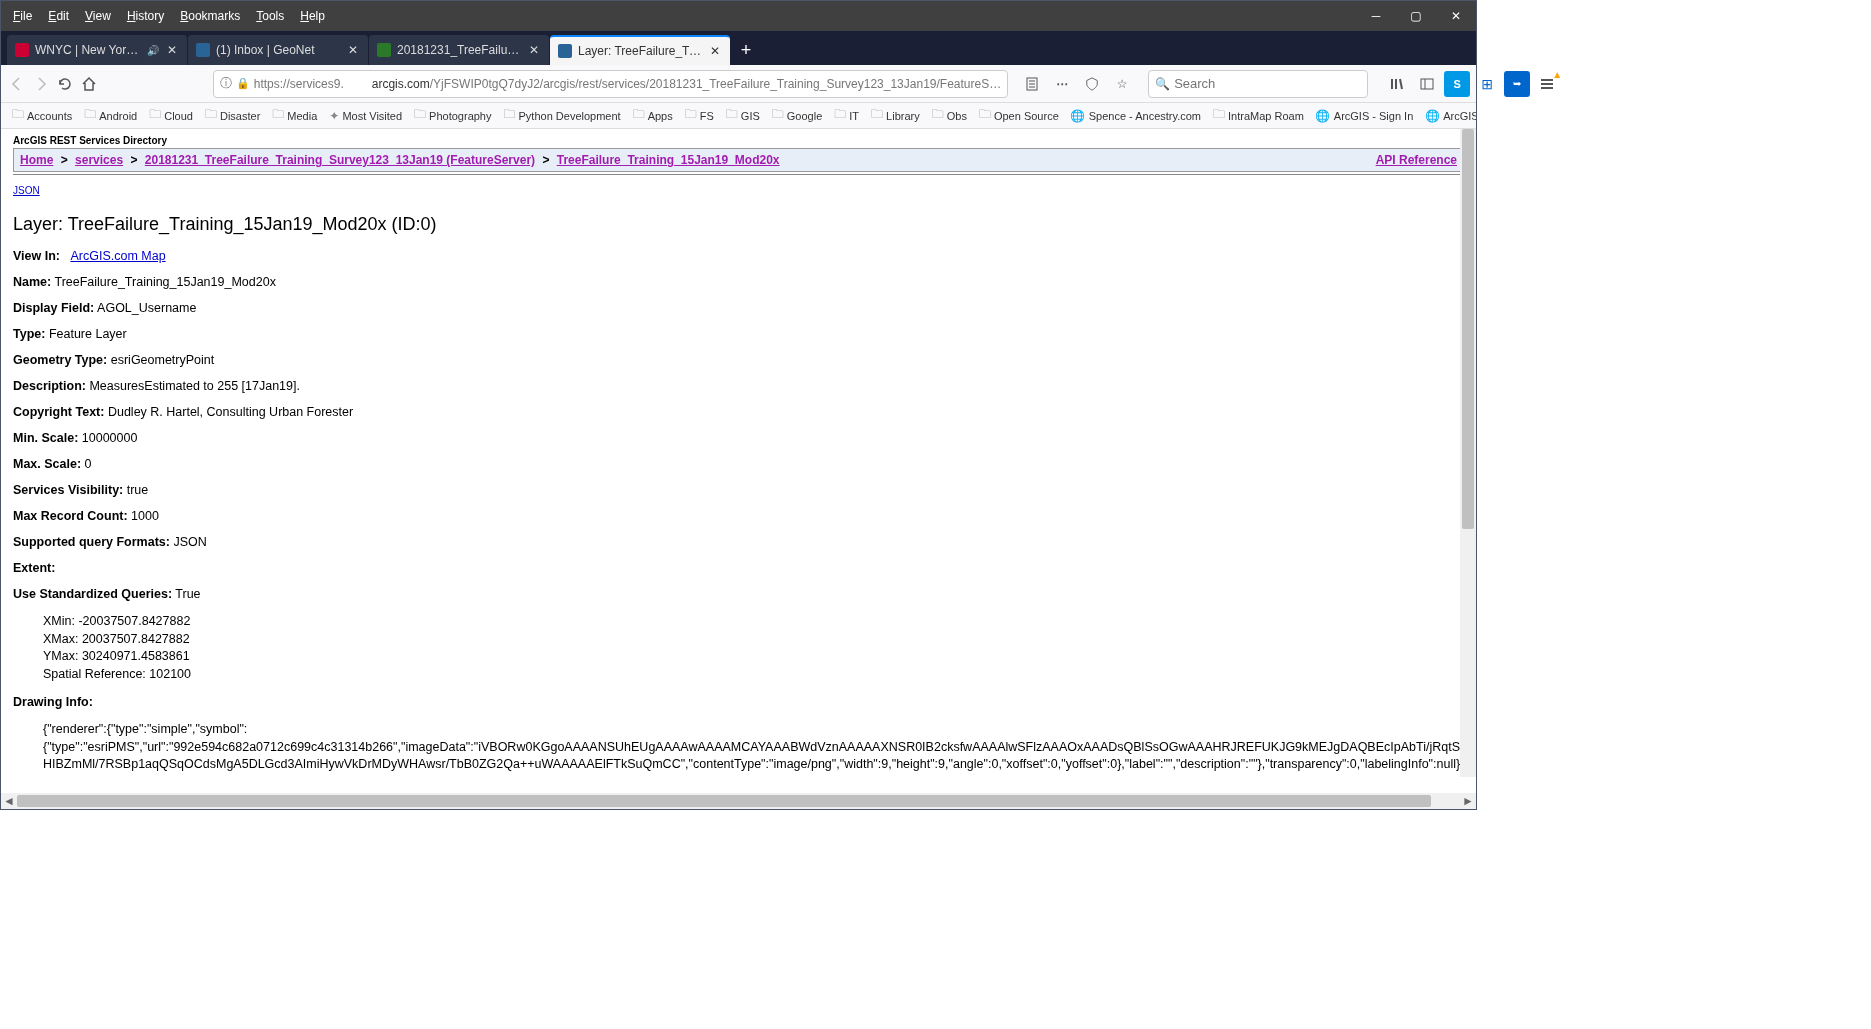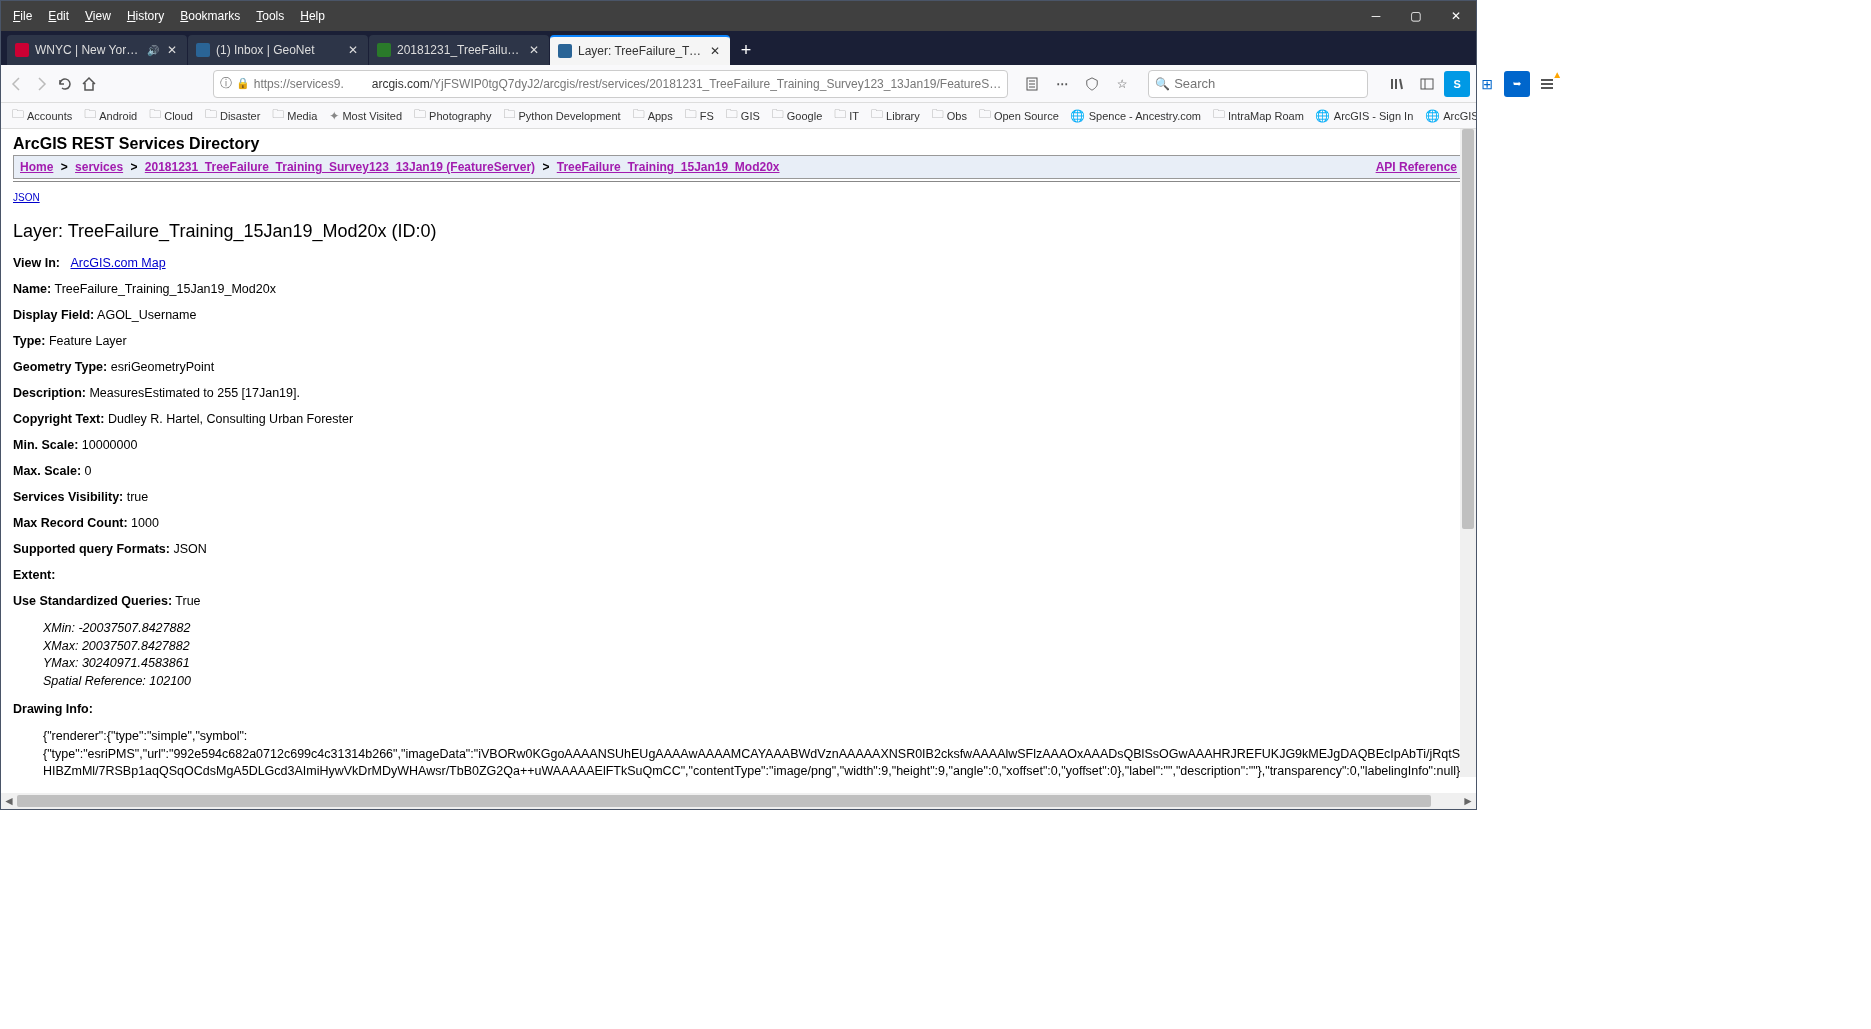--- a/index.html
+++ b/index.html
@@ -31,32 +31,32 @@
 .searchbar { flex: 0 0 220px; height: 28px; border: 1px solid #ccc; border-radius: 4px; display: flex; align-items: center; padding: 0 6px; background: #fff; margin-left: 6px; }
 .searchbar input { border: none; outline: none; flex: 1; font-size: 13px; }
 .nav-spacer { flex: 1; }
 .toolbar-icons { display: flex; gap: 4px; }
 .toolbar-icons .ti { width: 26px; height: 26px; display: flex; align-items: center; justify-content: center; cursor: pointer; font-size: 14px; }
 .bookmarkbar { background: #f9f9fb; height: 26px; display: flex; align-items: center; padding: 0 6px; gap: 2px; border-bottom: 1px solid #ddd; overflow: hidden; font-size: 11px; }
 .bm { display: flex; align-items: center; gap: 3px; padding: 2px 5px; cursor: pointer; color: #333; white-space: nowrap; border-radius: 2px; }
 .bm .folder-icon { color: #888; font-size: 12px; }
 .content { flex: 1; background: #fff; overflow: auto; position: relative; font-family: Verdana, Arial, sans-serif; }
 .content-inner { padding: 6px 12px 20px 12px; }
-.rest-title { font-size: 16px; font-weight: bold; margin-bottom: 2px; }
+.rest-title { font-size: 10px; font-weight: bold; margin-bottom: 2px; }
 .breadcrumb { background: #e8eef7; border: 1px solid #999; padding: 4px 6px; font-size: 12px; display: flex; justify-content: space-between; margin-bottom: 2px; }
 .breadcrumb a { color: #a21caf; text-decoration: underline; font-weight: bold; }
 .breadcrumb .sep { margin: 0 4px; font-weight: bold; }
 .breadcrumb a:last-child { font-weight: bold; }
 .jsonlink { font-size: 10px; color: #0000cc; text-decoration: underline; display: inline-block; margin: 4px 0 10px 0; }
 .hr { border-top: 1px solid #888; margin: 2px 0 6px 0; }
 h2.layer-title { font-size: 18px; font-weight: normal; margin: 8px 0 14px 0; }
 .prop { font-size: 12.5px; margin: 12px 0; }
 .prop b { font-weight: bold; }
 .prop a { color: #0000cc; text-decoration: underline; }
-.extent-block { margin-left: 30px; font-size: 12.5px; line-height: 1.4; font-style: italic; }
+.extent-block { margin-left: 30px; font-size: 12.5px; line-height: 1.4; }
 .drawing-block { margin-left: 30px; font-size: 12.5px; line-height: 1.4; margin-top: 6px; white-space: normal; word-break: break-all; }
 .scroll-v { position: absolute; right: 0; top: 0; bottom: 16px; width: 16px; background: #f0f0f0; }
 .scroll-v .thumb { position: absolute; left: 2px; right: 2px; top: 0; height: 400px; background: #c0c0c0; border-radius: 2px; }
 .scroll-h { height: 16px; background: #f0f0f0; display: flex; align-items: center; justify-content: space-between; }
 .scroll-h .arr { width: 16px; text-align: center; color: #666; cursor: pointer; }
 .scroll-h .track { flex: 1; position: relative; height: 12px; }
 .scroll-h .thumb { position: absolute; left: 0; width: 98%; top: 0; bottom: 0; background: #c0c0c0; border-radius: 2px; }
 svg { display: block; }
 </style>
 </head>

